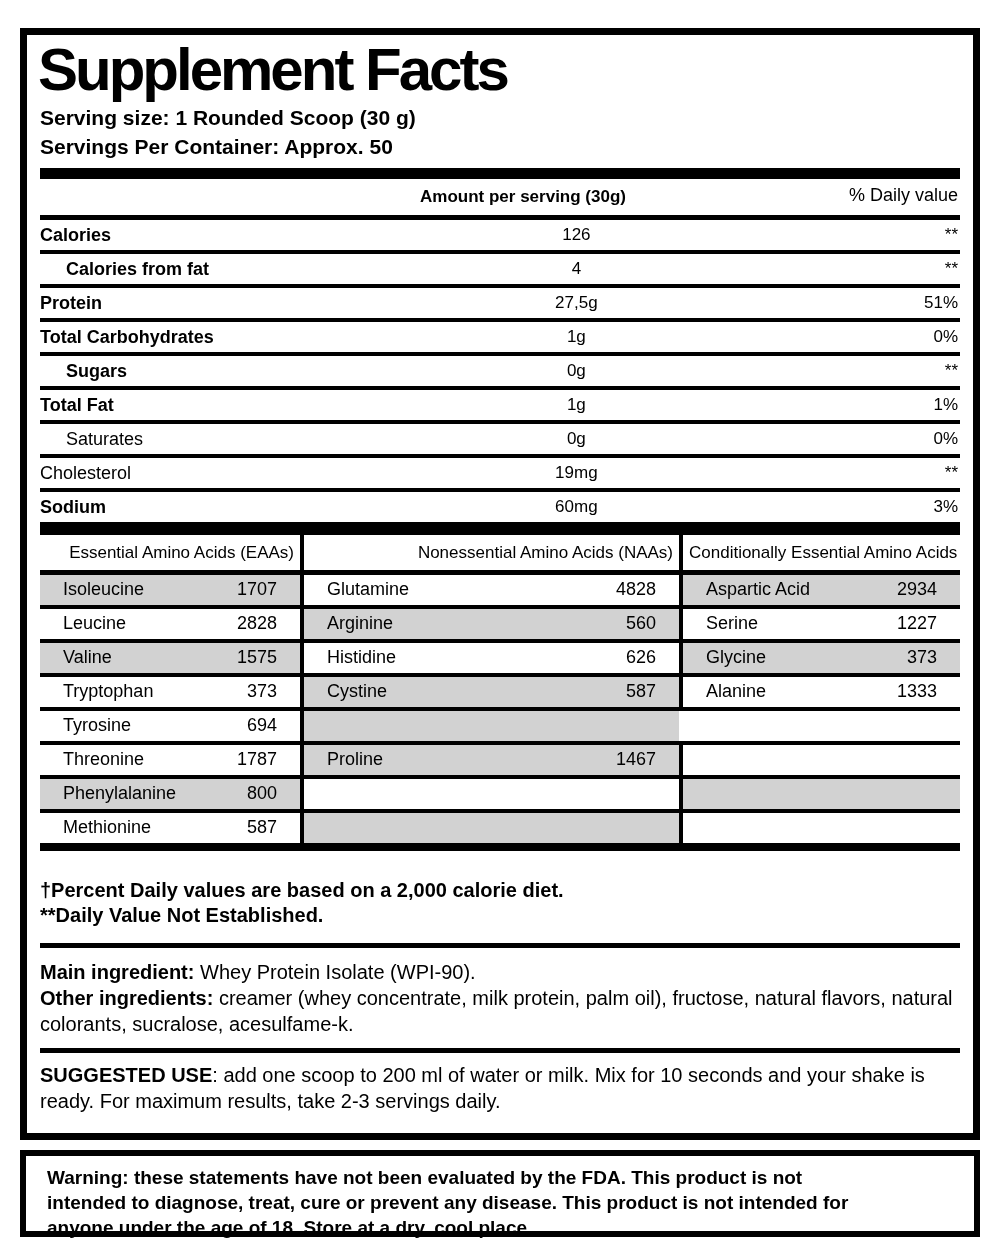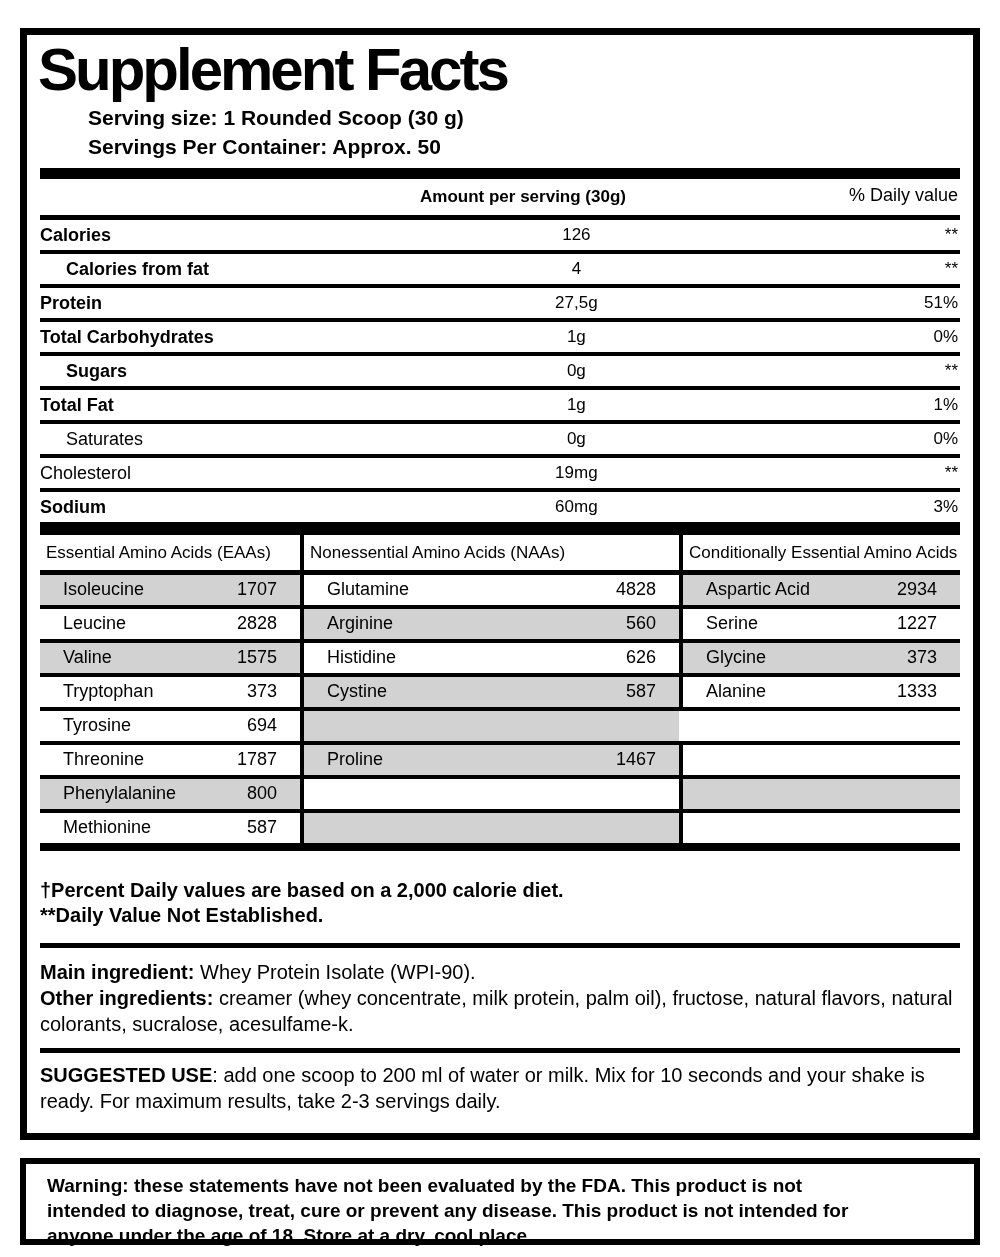--- a/index.html
+++ b/index.html
@@ -19,21 +19,21 @@
     border: 7px solid #000;
     padding: 0 13px;
     background: #fff;
   }
 
   .sf-title {
     font-size: 60px; font-weight: bold;
     letter-spacing: -3px; line-height: 58px;
     margin: 6px 0 4px -2px;
   }
-  .serving-line { font-size: 21px; font-weight: bold; line-height: 29px; margin-left: 48px; }
+  .serving-line { font-size: 21px; font-weight: bold; line-height: 29px; }
 
   .bar-thick  { height: 11px; background: #000; margin-top: 7px; }
   .bar-mid    { height: 10px; background: #000; }
   .rule-5     { height: 5px; background: #000; }
 
   .nt-header { position: relative; height: 36px; border-bottom: 5px solid #000; }
   .nt-amount-header {
     position: absolute; left: 52.5%; transform: translateX(-50%);
     top: 8px; font-weight: bold; font-size: 17px; white-space: nowrap;
   }
@@ -46,21 +46,21 @@
   .n-label.indent { padding-left: 26px; }
   .n-amount {
     position: absolute; left: 58.3%; transform: translateX(-50%);
     top: 0; font-size: 17px; line-height: 30px; white-space: nowrap;
   }
   .n-dv { position: absolute; right: 2px; top: 0; font-size: 17px; line-height: 30px; }
 
   .amino-title { margin: 15px 0 9px; font-size: 21px; line-height: 24px; }
   .amino-title .t-bold { font-weight: bold; }
 
-  .amino-table { border-top: 3px solid #000; border-bottom: 8px solid #000; }
+  .amino-table { border-top: 3px solid #000; border-bottom: 8px solid #000; text-align: right; }
   .amino-hrow, .amino-row {
     display: grid;
     grid-template-columns: 260px 379px 1fr;
   }
   .amino-hrow { border-bottom: 5px solid #000; }
   .amino-hcell {
     font-size: 17px; padding: 8px 6px 7px;
     box-sizing: border-box; white-space: nowrap; overflow: hidden;
   }
   .amino-hcell + .amino-hcell { border-left: 4px solid #000; }
@@ -84,21 +84,20 @@
   .ing-para, .use-para { font-size: 20px; line-height: 26px; margin: 0; }
   .ing-label, .use-label { font-weight: bold; }
 
   .warning-box {
     position: absolute; left: 20px; top: 1150px;
     width: 960px; height: 87px;
     box-sizing: border-box;
     border: 6px solid #000;
     padding: 9px 0 4px 21px;
     background: #fff;
-    margin-top: 8px;
   }
   .warning-text {
     font-size: 19px; font-weight: bold; line-height: 25px;
     max-width: 810px;
   }
 </style>
 </head>
 <body>
 
 <div class="page">

